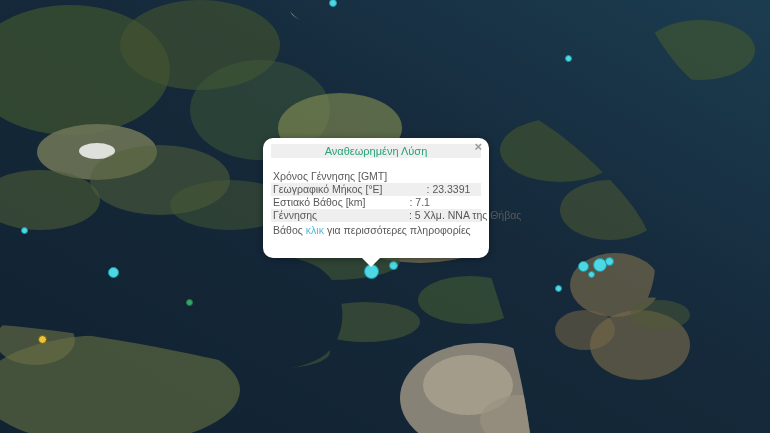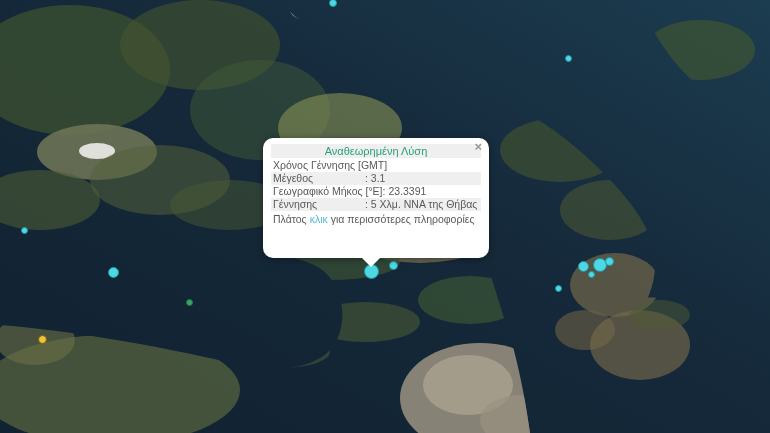--- a/index.html
+++ b/index.html
@@ -19,24 +19,24 @@
     box-sizing:border-box;background:#ffffff;border-radius:10px;
     padding:6px 8px 4px 8px;z-index:5;
     box-shadow:0 1px 6px rgba(0,0,0,.4);
   }
   .popup .close{
     position:absolute;right:7px;top:2px;color:#9a9a9a;font-size:13px;
     line-height:13px;cursor:pointer;font-weight:bold;
   }
   .popup .title{
     background:#efefef;color:#2aa17c;font-size:11px;line-height:14px;
-    text-align:center;margin-bottom:1px;
+    text-align:center;margin-bottom:12px;
   }
   .rows{font-size:10.5px;color:#595959;}
-  .row{display:flex;line-height:13px;padding:0 2px;white-space:nowrap;}
+  .row{display:flex;line-height:13px;padding:0 2px;white-space:nowrap;gap:44px;}
   .row:nth-child(even){background:#efefef;}
   .row .label{flex:0 0 92px;overflow:visible;}
   .row .value{flex:1;}
   .popup .footer{
     font-size:10.5px;color:#595959;line-height:13px;padding:2px 2px 0 2px;
     white-space:nowrap;
   }
   .popup .footer .link{color:#55b8d9;text-decoration:none;cursor:pointer;margin:0 3px;}
   .popup .tail{
     position:absolute;left:99px;bottom:-9px;width:0;height:0;
@@ -162,29 +162,29 @@
     </div>
 
   <div class="popup">
     <span class="close">×</span>
     <div class="title">Αναθεωρημένη Λύση</div>
     <div class="rows" id="rows">
         <div class="row">
           <span class="label">Χρόνος Γέννησης [GMT]</span>
         </div>
         <div class="row">
-          <span class="label">Μέγεθος</span>
-          <span class="value">: 3.1</span>
+          <span class="label">Γεωγραφικό Μήκος [°E]</span>
+          <span class="value">: 23.3391</span>
         </div>
         <div class="row">
-          <span class="label">Γεωγραφικό Μήκος [°E]</span>
-          <span class="value">: 23.3391</span>
+          <span class="label">Εστιακό Βάθος [km]</span>
+          <span class="value">: 7.1</span>
         </div>
         <div class="row">
           <span class="label">Γέννησης</span>
           <span class="value">: 5 Χλμ. NNA της Θήβας</span>
         </div>
       </div>
-    <div class="footer"><span>Πλάτος</span><a class="link">κλικ</a><span>για περισσότερες πληροφορίες</span></div>
+    <div class="footer"><span>Βάθος</span><a class="link">κλικ</a><span>για περισσότερες πληροφορίες</span></div>
     <div class="tail"></div>
   </div>
 
 </div>
 
 </body></html>

